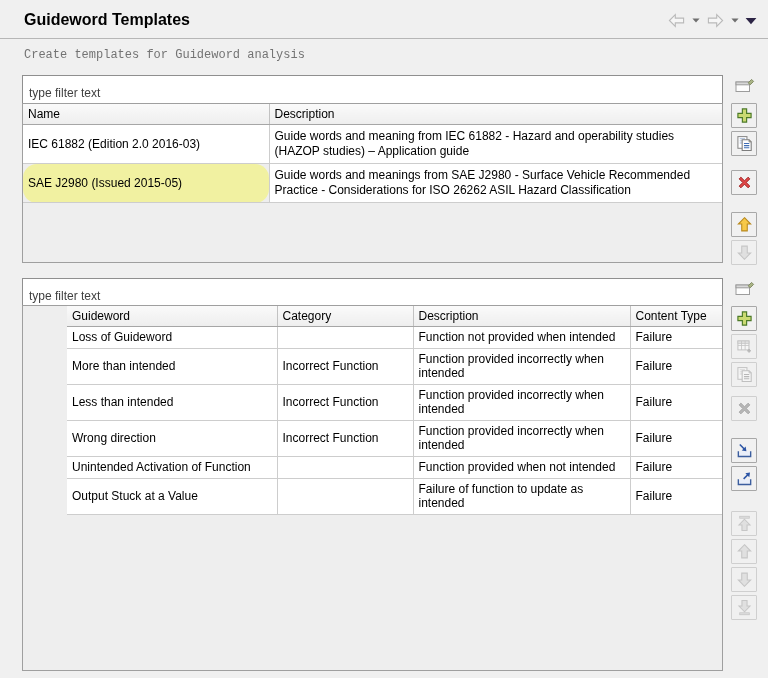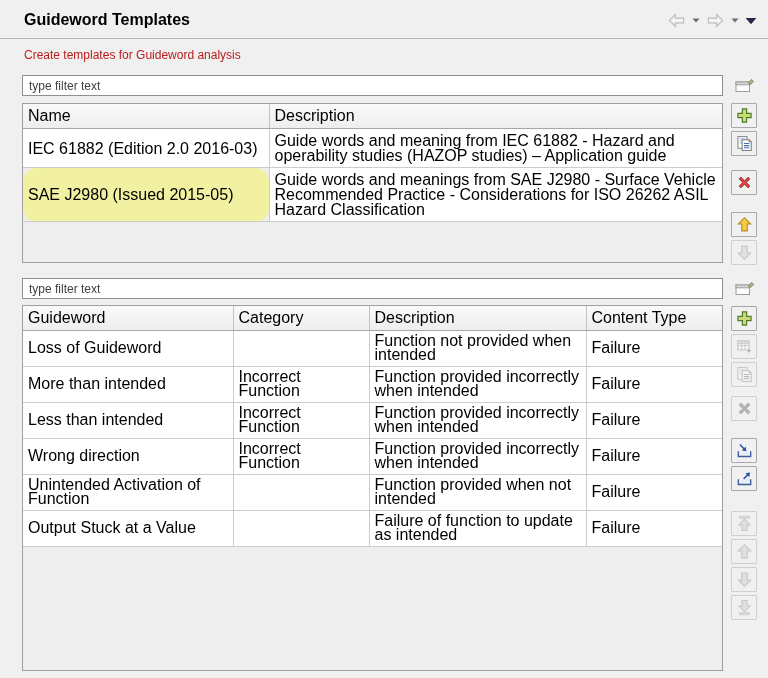--- a/index.html
+++ b/index.html
@@ -4,30 +4,30 @@
 <style>
   html,body{margin:0;padding:0;}
   body{width:768px;height:678px;background:#f0f0f0;font-family:"Liberation Sans",sans-serif;font-size:12px;color:#141414;}
   .app{position:relative;width:768px;height:678px;background:#f0f0f0;overflow:hidden;}
 
   
   .title{position:absolute;left:24px;top:11px;font-size:16px;font-weight:bold;color:#000;}
   .nav{position:absolute;top:13px;right:11px;display:flex;align-items:center;gap:6px;}
   .navbtn{background:none;border:none;padding:0;margin:0;display:flex;align-items:center;cursor:default;}
   .hr{position:absolute;left:0;top:38px;width:768px;height:1px;background:#b6b6b6;}
-  .subtitle{position:absolute;left:24px;top:48px;color:#b91c1c;}
-
-  
-  .filter{position:absolute;left:22px;width:701px;height:21px;box-sizing:border-box;border:1px solid #8f8f8f;background:#fff;padding:2px 6px;font-family:"Liberation Sans",sans-serif;font-size:12px;color:#1a1a1a;outline:none;}
+  .subtitle{position:absolute;left:24px;top:48px;color:#737373;font-family:Liberation Mono, monospace;}
+
+  
+  .filter{position:absolute;left:22px;width:701px;height:21px;box-sizing:border-box;border:1px solid #8f8f8f;background:#fff;padding:17px 6px;font-family:"Liberation Sans",sans-serif;font-size:12px;color:#1a1a1a;outline:none;}
   .filter::placeholder{color:#3f3f3f;opacity:1;}
   .fbtn{position:absolute;left:732px;width:25px;height:21px;background:none;border:none;padding:0;display:flex;align-items:center;justify-content:center;}
 
   
   .twrap{position:absolute;left:22px;width:701px;box-sizing:border-box;background:#eeeeee;border:1px solid #9f9f9f;overflow:hidden;}
-  table{border-collapse:collapse;table-layout:fixed;width:100%;font-size:16px;}
+  table{border-collapse:collapse;table-layout:fixed;width:100%;font-size:12px;}
   th{font-weight:normal;text-align:left;padding:3px 5px;background:linear-gradient(#fafafa,#eeeeee);border-right:1px solid #c2c2c2;border-bottom:1px solid #a6a6a6;height:14px;color:#000;}
   th:last-child{border-right:none;}
   td{background:#fff;border-right:1px solid #cdcdcd;border-bottom:1px solid #cdcdcd;vertical-align:middle;color:#000;}
   td:last-child{border-right:none;}
   .t1 td{line-height:15px;padding:4px 5px;}
   .t2 td{line-height:14px;padding:3px 5px 4px;}
   .hl{background:#f1f1a1;border-radius:14px;}
 
   
   .tbtn{position:absolute;left:731px;width:26px;height:25px;box-sizing:border-box;background:#f1f1f1;border:1px solid #a8a8a8;border-radius:1px;padding:0;display:flex;align-items:center;justify-content:center;}
@@ -136,21 +136,21 @@
 
   <input class="filter" style="top: 278px;" placeholder="type filter text">
   <button class="fbtn" style="top:278px">
     <svg width="22" height="19" viewBox="0 0 22 19">
       <rect x="2" y="6" width="13.5" height="9.5" fill="#fdfdfd" stroke="#9c9c9c"></rect>
       <rect x="2" y="6" width="13.5" height="2.8" fill="#d8d8d8" stroke="#9c9c9c"></rect>
       <path d="M14.2 6.8 L17.6 3.4 l2 2 -3.4 3.4 z" fill="#a9b385" stroke="#7c865e" stroke-width="0.9"></path>
     </svg>
   </button>
 
-  <div class="twrap t2" style="top:305px;height:366px;">
+  <div class="twrap t2" style="top:305px;height:366px;padding-left:44px;">
     <table>
       <colgroup>
           <col style="width:210px">
           <col style="width:136px">
           <col style="width:217px">
           <col>
         </colgroup>
       <thead>
         <tr>
           <th>Guideword</th>

